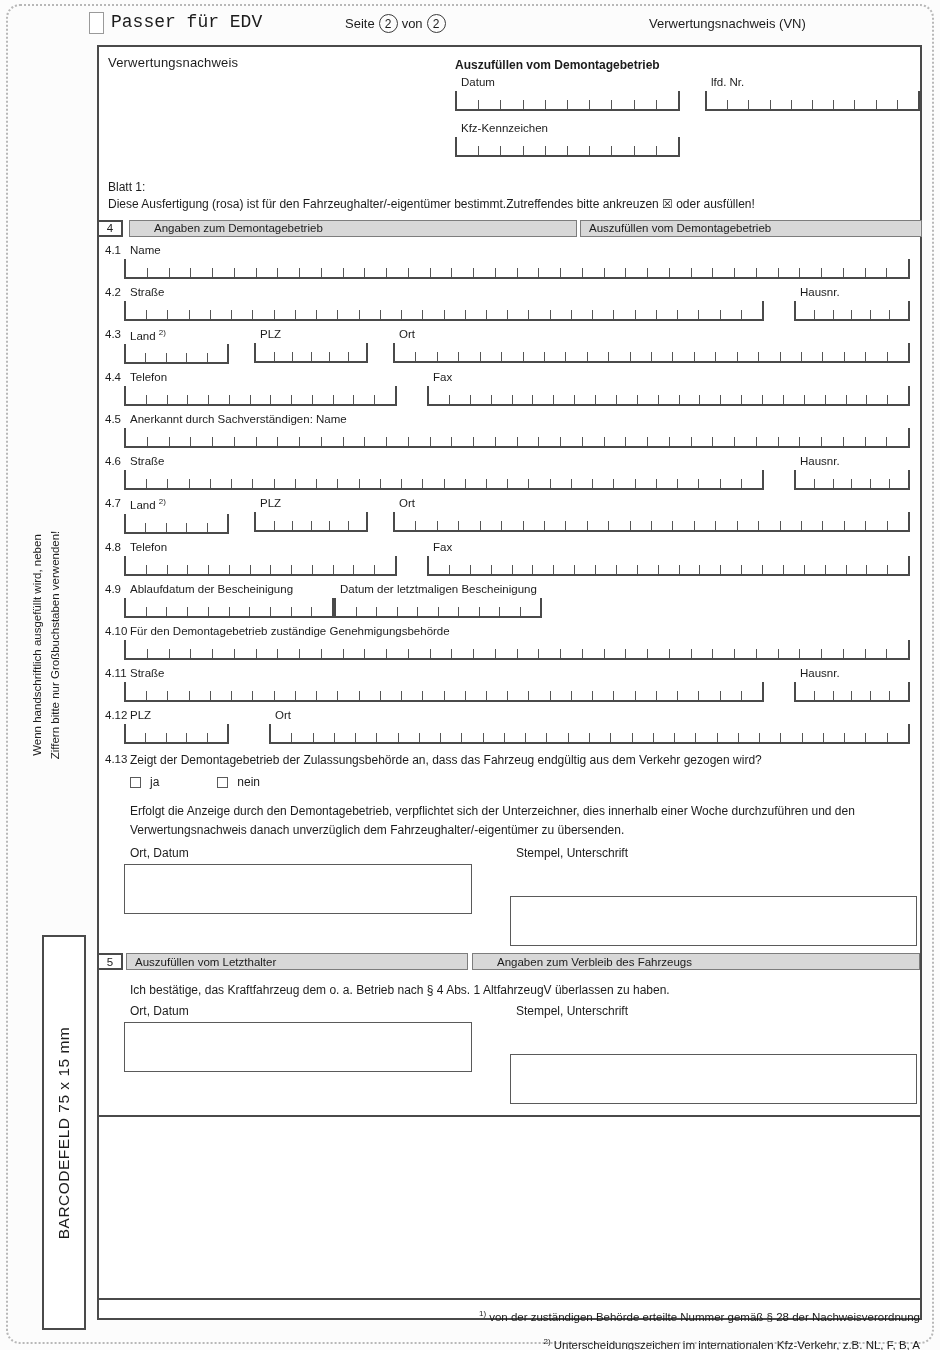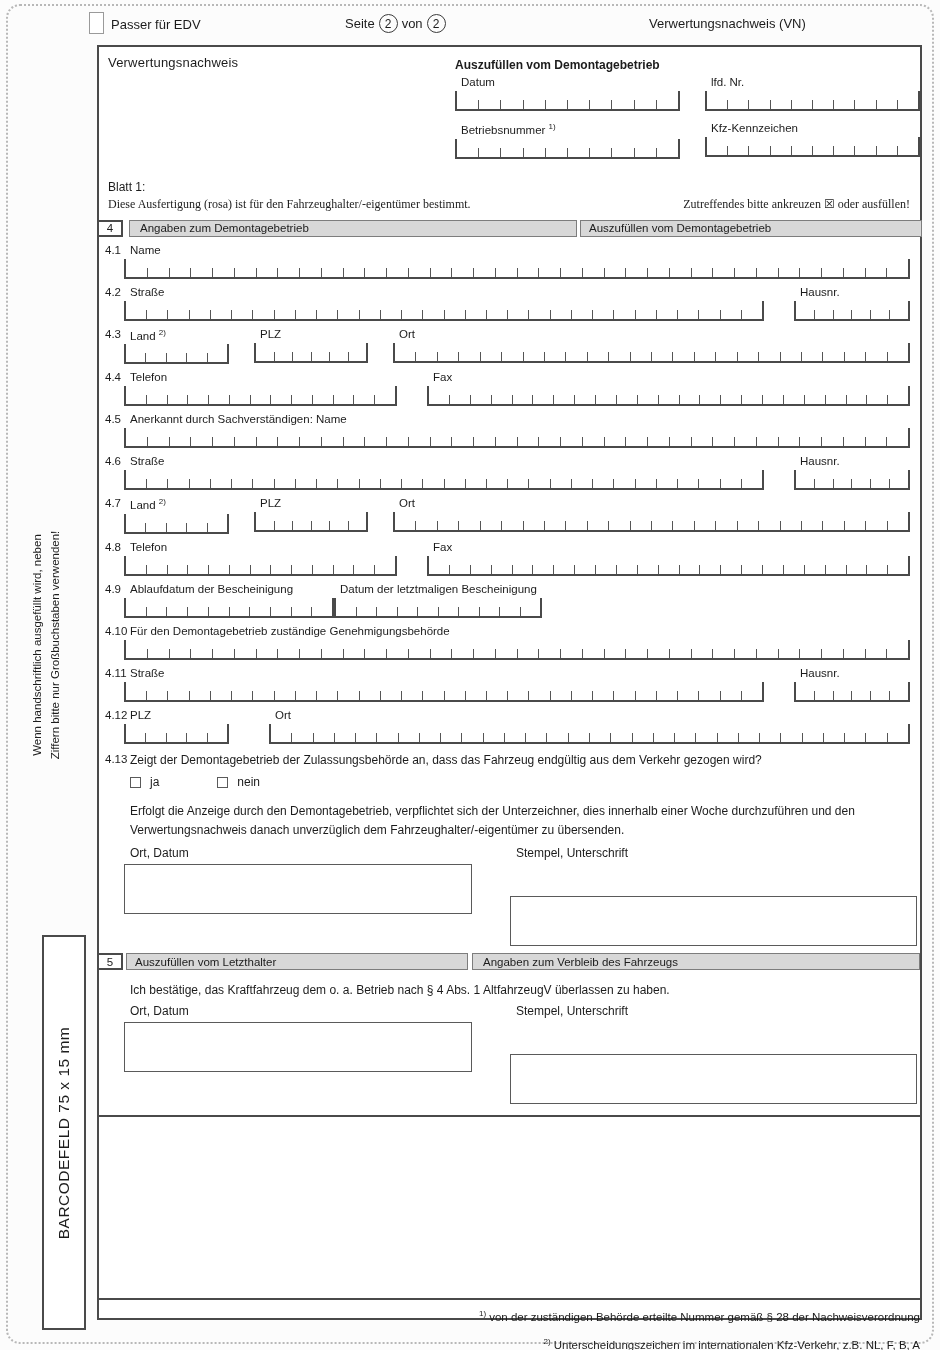--- a/index.html
+++ b/index.html
@@ -21,21 +21,21 @@
     position:absolute;left:6px;top:4px;right:6px;bottom:6px;
     border:2px dotted #b8b8b8;border-radius:14px;
     pointer-events:none;
   }
   
   .top-header{
     position:absolute;left:97px;top:12px;width:825px;height:28px;
   }
   .passer-group{position:absolute;left:-8px;top:0;display:flex;align-items:flex-end;gap:7px;}
   .passer-box{display:inline-block;width:15px;height:22px;border:1.5px solid #9a9a9a;background:#fff;}
-  .passer-label{font-size:13px;padding-bottom:2px;}
+  .passer-label{font-size:18px;padding-bottom:2px;font-family:Liberation Mono, monospace;}
   .seite-group{position:absolute;left:248px;top:2px;display:flex;align-items:center;gap:4px;font-size:13px;}
   .circled{
     display:inline-flex;align-items:center;justify-content:center;
     width:19px;height:19px;border:1.5px solid #3b3b3b;border-radius:50%;
     font-size:12px;
   }
   .doctype{position:absolute;left:552px;top:4px;font-size:13px;}
   
   .main-box{
     position:absolute;left:97px;top:45px;width:825px;height:1275px;
@@ -52,32 +52,32 @@
     display:flex;align-items:flex-end;height:20px;
     border-left:2px solid var(--line);
     border-right:2px solid var(--line);
     border-bottom:2px solid var(--line);
   }
   .comb .cell{flex:1;height:9px;border-right:1px solid var(--tick);}
   .comb .cell:last-child{border-right:none;}
   sup{font-size:8px;vertical-align:super;}
   
   .blatt{padding:7px 10px 0 9px;font-size:12px;line-height:1.4;}
-  .blatt-row{display:flex;justify-content:space-between;font-family:Liberation Serif, serif;}
+  .blatt-row{display:flex;justify-content:flex-start;}
   
   .sec-bar{display:flex;align-items:stretch;height:17px;margin-top:7px;}
   .sec-num{
     width:26px;margin-left:-2px;border:2px solid var(--line);background:#fff;
     display:flex;align-items:center;justify-content:center;font-size:11.5px;
   }
   .sec-cell{
     background:var(--bar);border:1px solid #7d7d7d;
     display:flex;align-items:center;font-size:11.5px;
   }
-  .sec-cell.left{margin-left:6px;width:448px;padding-left:10px;}
+  .sec-cell.left{margin-left:6px;width:448px;padding-left:24px;}
   .sec-cell.right{margin-left:3px;flex:1;margin-right:-2px;padding-left:8px;}
   
   .form-row{position:relative;margin-top:7px;padding:0 14px 0 25px;}
   .row-num{position:absolute;left:6px;top:0;font-size:11.5px;}
   .fields{display:flex;}
   .field{flex:none;}
   .w-full{width:786px;}
   .w-strasse{width:640px;margin-right:30px;}
   .w-hausnr{width:116px;}
   .w-land{width:105px;margin-right:25px;}
@@ -186,35 +186,20 @@
               <span class="cell"></span>
               <span class="cell"></span>
               <span class="cell"></span>
               <span class="cell"></span>
               <span class="cell"></span>
               <span class="cell"></span>
               <span class="cell"></span>
             </div>
         </div>
         <div class="field">
-          <span class="flabel"><span>Betriebsnummer</span> <sup>1)</sup></span>
-          <div class="comb">
-              <span class="cell"></span>
-              <span class="cell"></span>
-              <span class="cell"></span>
-              <span class="cell"></span>
-              <span class="cell"></span>
-              <span class="cell"></span>
-              <span class="cell"></span>
-              <span class="cell"></span>
-              <span class="cell"></span>
-              <span class="cell"></span>
-            </div>
-        </div>
-        <div class="field">
           <span class="flabel">Kfz-Kennzeichen</span>
           <div class="comb">
               <span class="cell"></span>
               <span class="cell"></span>
               <span class="cell"></span>
               <span class="cell"></span>
               <span class="cell"></span>
               <span class="cell"></span>
               <span class="cell"></span>
               <span class="cell"></span>

